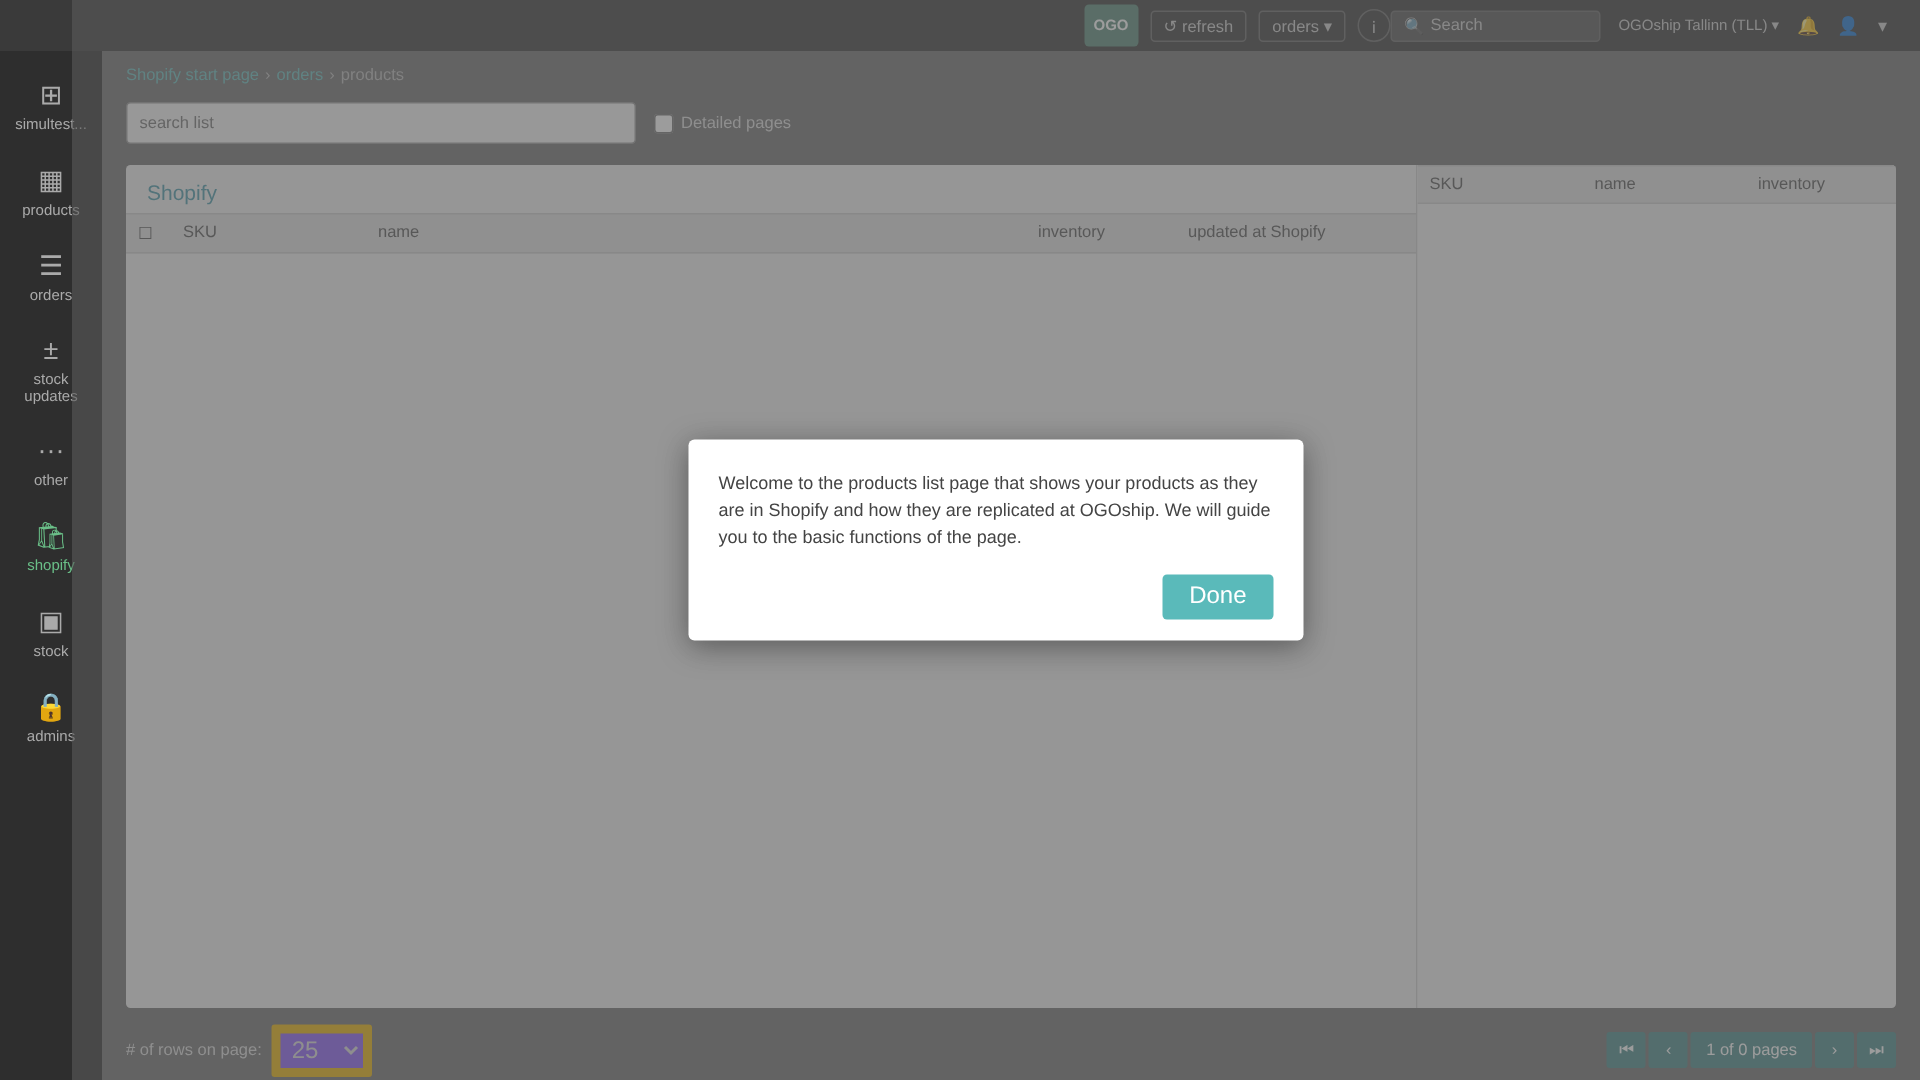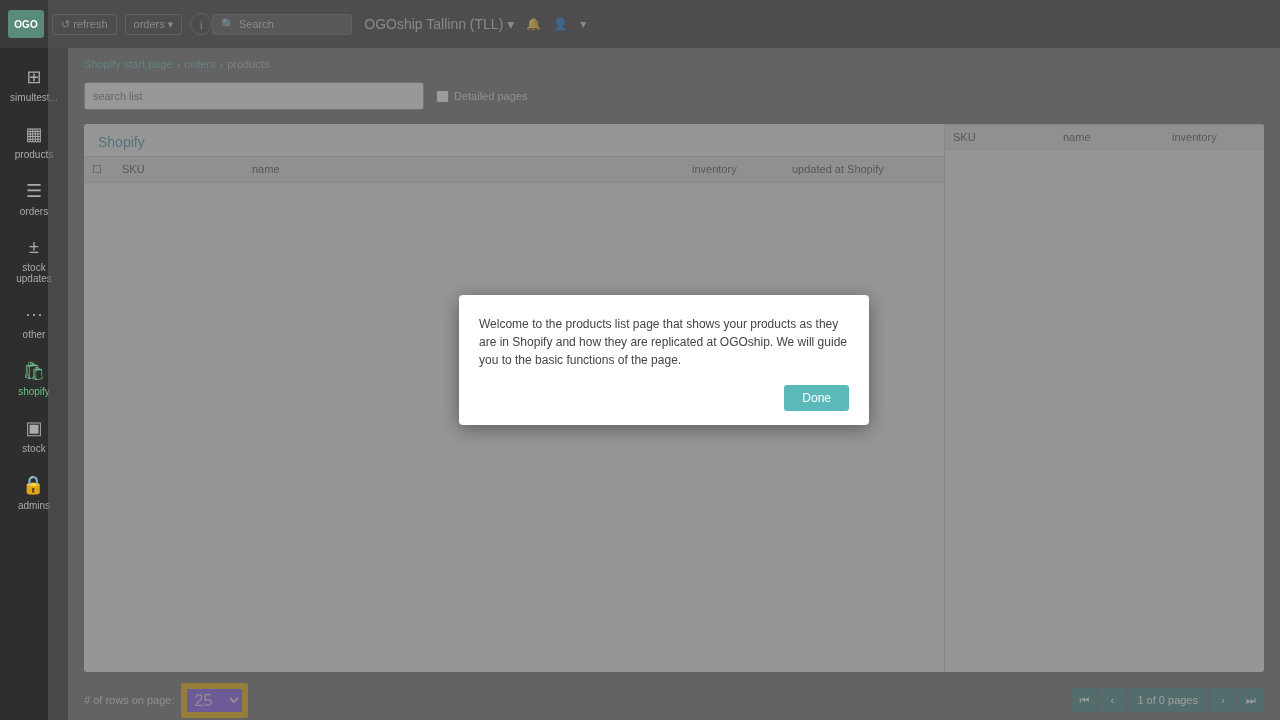--- a/index.html
+++ b/index.html
@@ -1,25 +1,25 @@
 <!DOCTYPE html>
 <html><head>
   <meta charset="utf-8">
   <style>
     * { box-sizing: border-box; margin: 0; padding: 0; }
     body { font-family: Arial, sans-serif; font-size: 12px; background: #5a5a5a; display: flex; flex-direction: column; height: 720px; overflow: hidden; }
 
     
     .topbar {
       background: #3a3a3a;
-      height: 48px;
-      display: flex;
-      align-items: center;
-      justify-content: flex-start;
-      padding: 0 8px;
+      height: 34px;
+      display: flex;
+      align-items: center;
+      justify-content: flex-end;
+      padding: 0 22px;
       flex-shrink: 0;
       z-index: 10;
     }
     .topbar-left {
       display: flex;
       align-items: center;
       gap: 8px;
     }
     .logo-box {
       width: 36px;
@@ -82,21 +82,21 @@
       padding: 3px 8px;
       color: #ccc;
       font-size: 11px;
       width: 140px;
       display: flex;
       align-items: center;
       gap: 4px;
     }
     .user-info {
       color: #ccc;
-      font-size: 14px;
+      font-size: 10px;
       display: flex;
       align-items: center;
       gap: 4px;
     }
     .bell-icon, .user-icon {
       color: #ccc;
       cursor: pointer;
     }
 
     
@@ -321,21 +321,21 @@
       display: flex;
       justify-content: flex-end;
     }
     .done-btn {
       background: #5ababa;
       color: white;
       border: none;
       padding: 6px 18px;
       border-radius: 3px;
       cursor: pointer;
-      font-size: 12px;
+      font-size: 16px;
     }
   </style>
 </head>
 <body>
 
 <div class="topbar">
   <div class="topbar-left">
     <div class="logo-box">OGO</div>
     <button class="refresh-btn">↺ refresh</button>
     <button class="other-btn">orders ▾</button>

